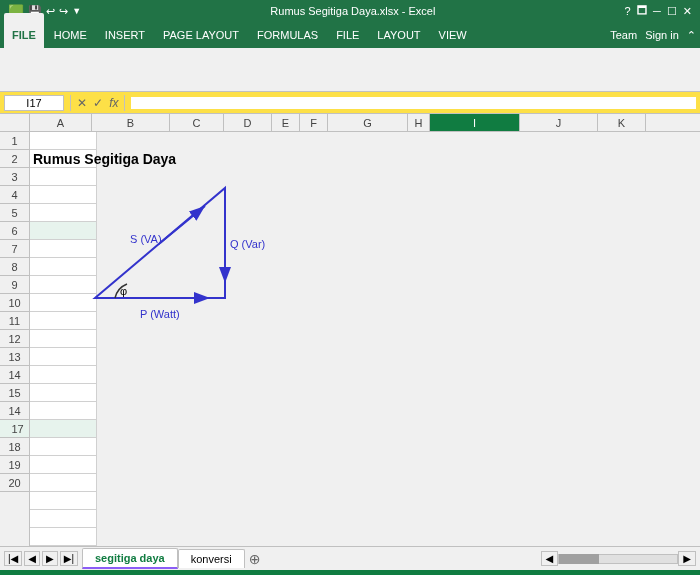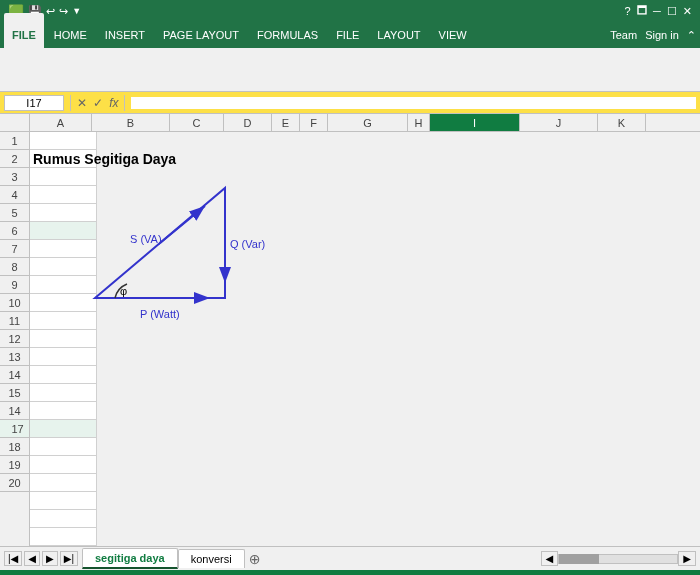--- a/index.html
+++ b/index.html
@@ -125,21 +125,21 @@
     .cell.bold { font-weight: bold; }
     .sheet-tab {
       padding: 3px 12px;
       font-size: 11px;
       border: 1px solid #c0c0c0;
       border-bottom: none;
       background: white;
       cursor: pointer;
       border-radius: 2px 2px 0 0;
     }
-    .sheet-tab.active { background: white; font-weight: bold; color: #107c41; border-bottom: 2px solid #14532d; }
+    .sheet-tab.active { background: white; font-weight: bold; color: #107c41; border-bottom: 2px solid #8b5cf6; }
 
     .status-bar {
       height: 22px;
       background: #107c41;
       color: white;
       display: flex;
       align-items: center;
       padding: 0 8px;
       font-size: 11px;
       justify-content: space-between;
@@ -150,20 +150,21 @@
 <body>
 
 <div class="title-bar">
   <div class="title-bar-left">
     <span style="font-size:13px;">🟩</span>
     <span style="cursor:pointer;">💾</span>
     <span style="cursor:pointer;">↩</span>
     <span style="cursor:pointer;">↪</span>
     <span style="cursor:pointer; font-size:9px;">▼</span>
   </div>
+  <div class="title-bar-center">Rumus Segitiga Daya.xlsx - Excel</div>
   <div class="title-bar-right">
     <span style="cursor:pointer;">?</span>
     <span style="cursor:pointer;">🗖</span>
     <span style="cursor:pointer;">─</span>
     <span style="cursor:pointer;">☐</span>
     <span style="cursor:pointer;">✕</span>
   </div>
 </div>
 
 <div class="ribbon-tabs">

